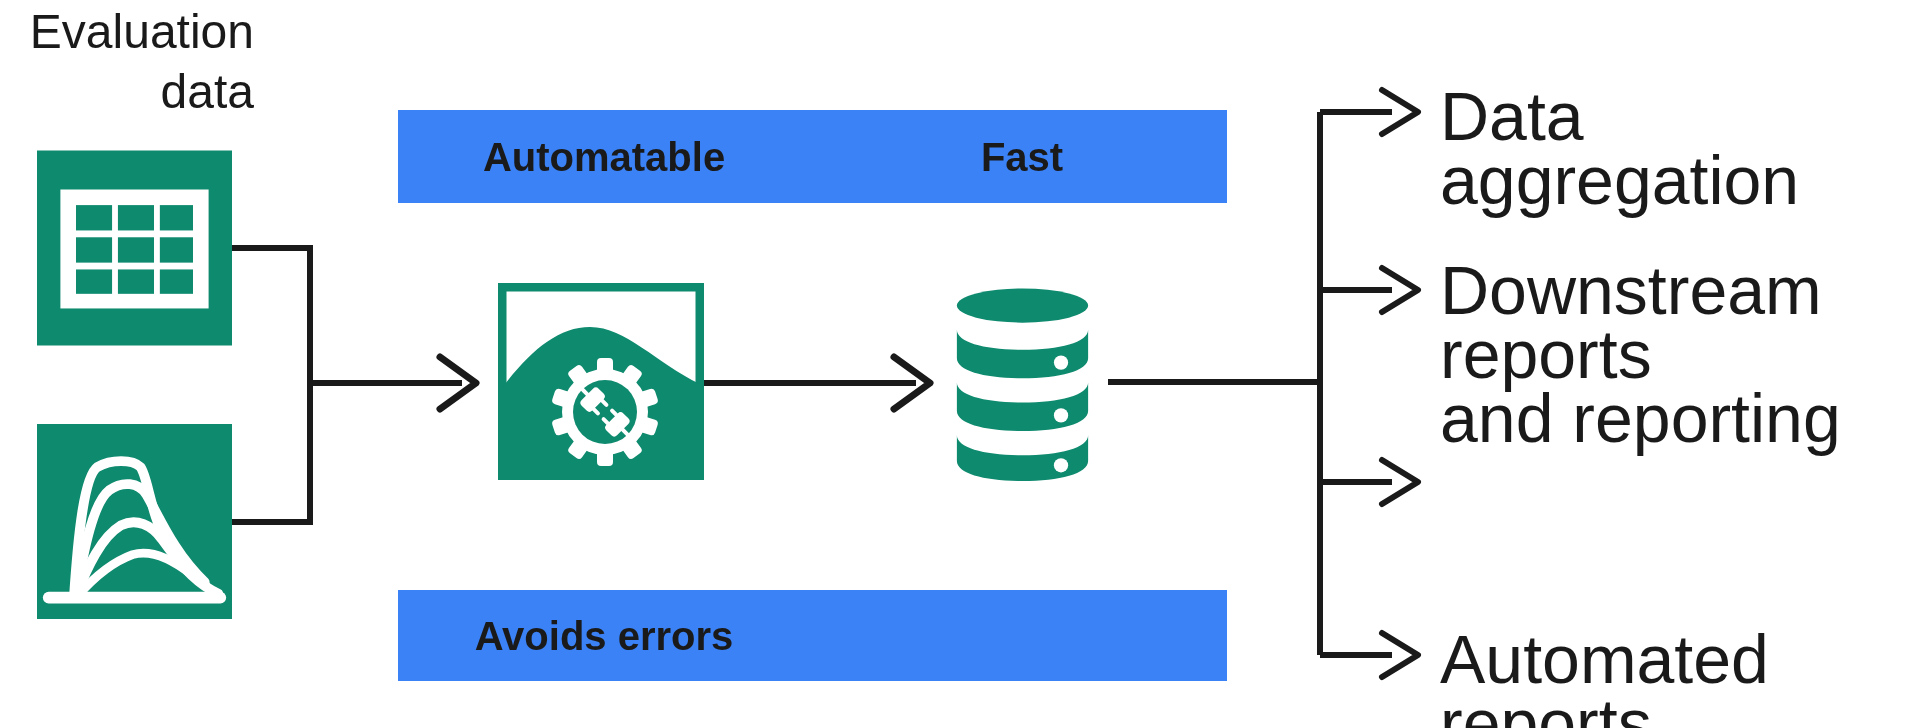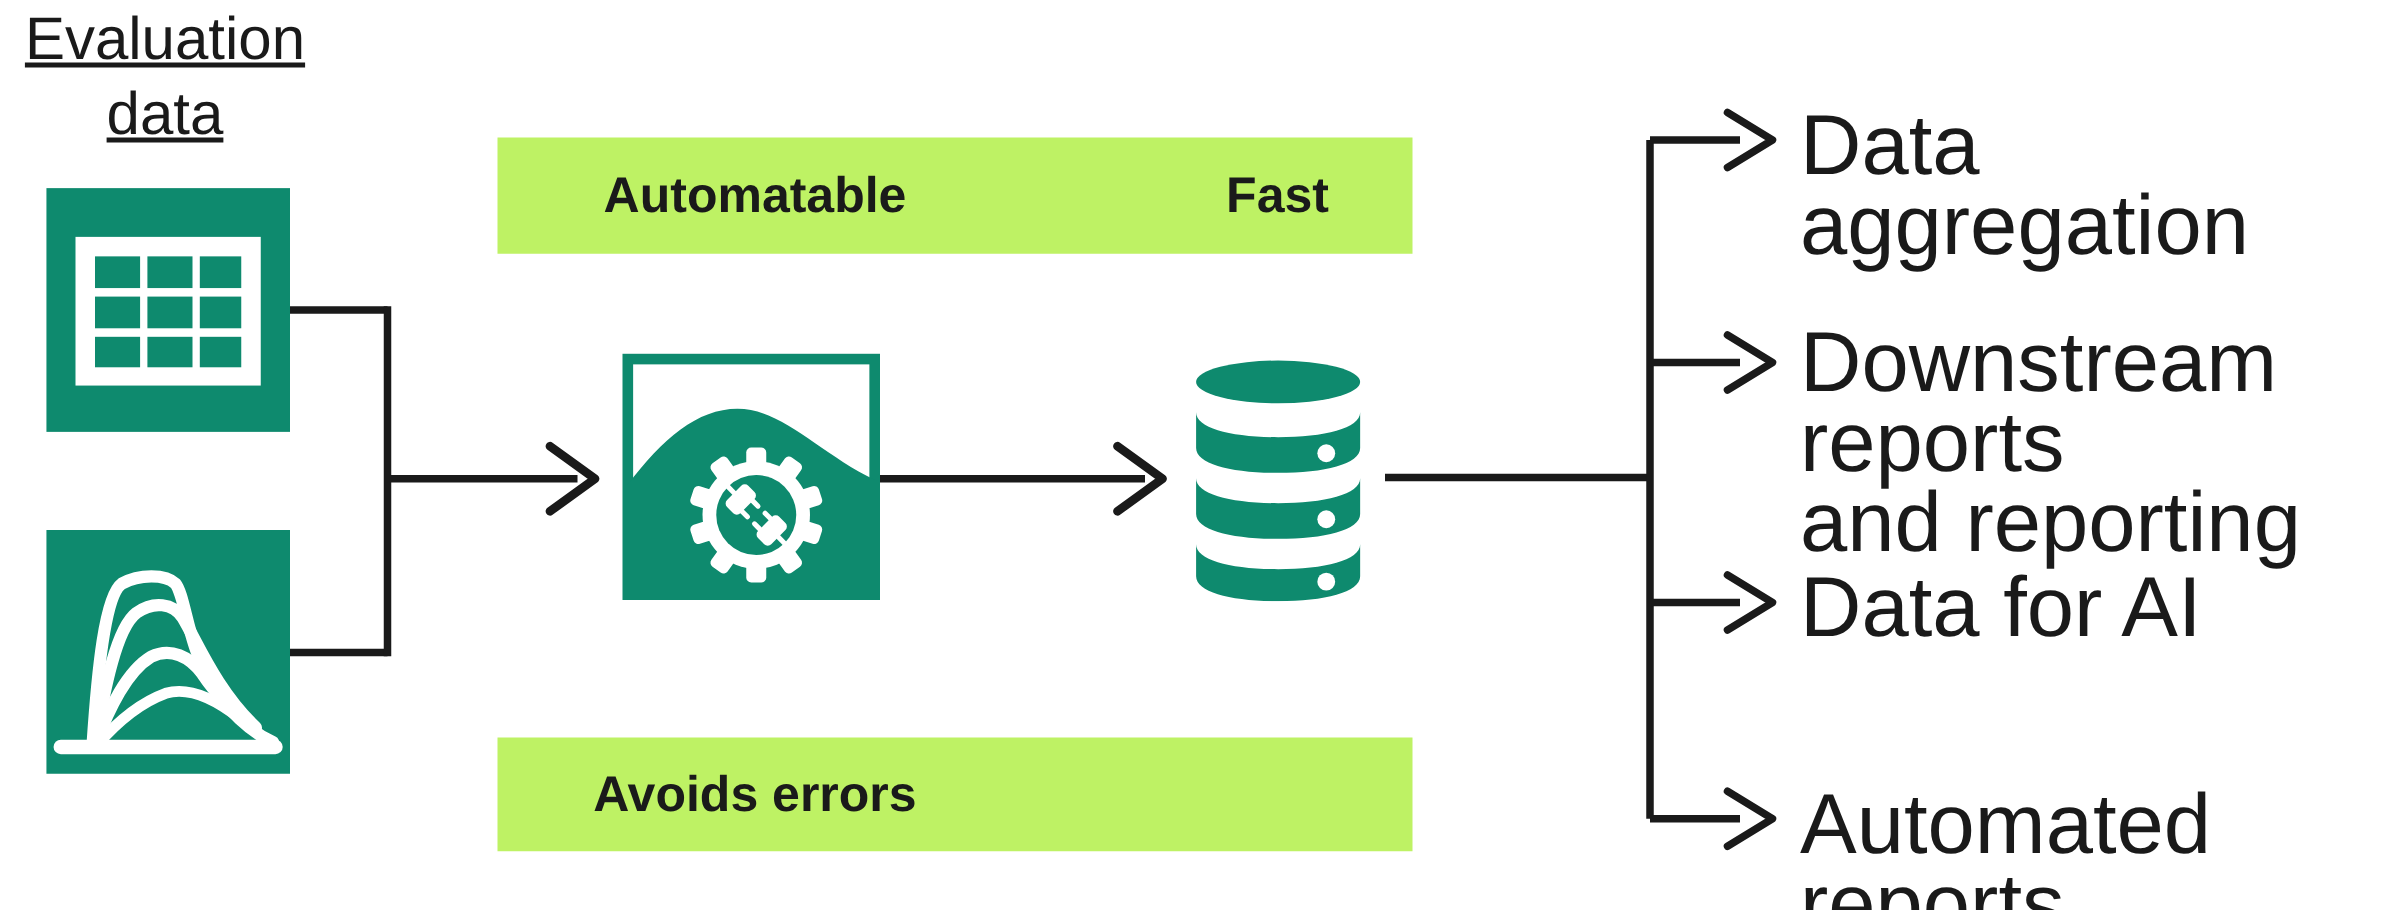--- a/index.html
+++ b/index.html
@@ -5,32 +5,32 @@
   html,body{margin:0;padding:0;background:#ffffff;}
   #canvas{
     position:relative;width:1920px;height:728px;background:#ffffff;overflow:hidden;
     font-family:"Liberation Sans","DejaVu Sans",sans-serif;color:#1a1a1a;
   }
   .abs{position:absolute;}
   svg{display:block;}
 
   
   .input-label{
-    position:absolute;left:10px;width:244px;text-align:center;
-    font-size:48px;line-height:60px;font-weight:400;color:#1a1a1a;white-space:pre-line;text-decoration:underline;
+    position:absolute;left:10px;width:244px;text-align:right;
+    font-size:48px;line-height:60px;font-weight:400;color:#1a1a1a;white-space:pre-line;
   }
   .input-label.top{top:2px;}
   .input-label.bottom{top:650px;}
 
   
   .tile{position:absolute;}
 
   
   .qbar{
-    position:absolute;left:398px;width:732px;background:#bef264;
+    position:absolute;left:398px;width:829px;background:#3b82f6;
   }
   .qbar.top{top:110px;height:93px;}
   .qbar.bottom{top:552px;height:91px;margin-top:38px;}
   .qbar .qlabel{
     position:absolute;top:50%;transform:translate(-50%,-50%);
     font-size:40px;font-weight:700;color:#1a1a1a;white-space:nowrap;
   }
   .qbar .qlabel.l{left:206px;}
   .qbar .qlabel.r{left:624px;text-align:center;}
 
@@ -173,16 +173,15 @@
         <circle cx="77" cy="53" r="5"></circle>
         <circle cx="77" cy="90" r="5"></circle>
         <circle cx="77" cy="125" r="5"></circle>
       </g>
     </svg>
   </div>
 
   <div class="output-label" style="top:84px">Data aggregation</div>
   <div class="output-label" style="top:258px">Downstream reports
 and reporting</div>
-  <div class="output-label" style="top:454px">Data for AI</div>
   <div class="output-label" style="top:627px">Automated reports</div>
 
 </div>
 
 </body></html>

